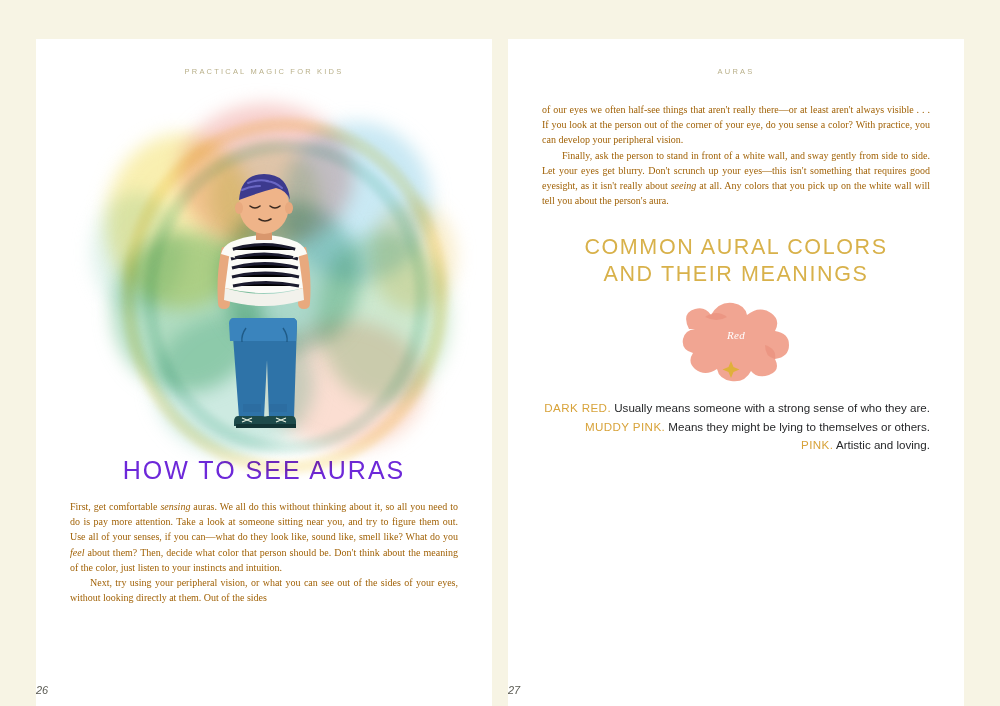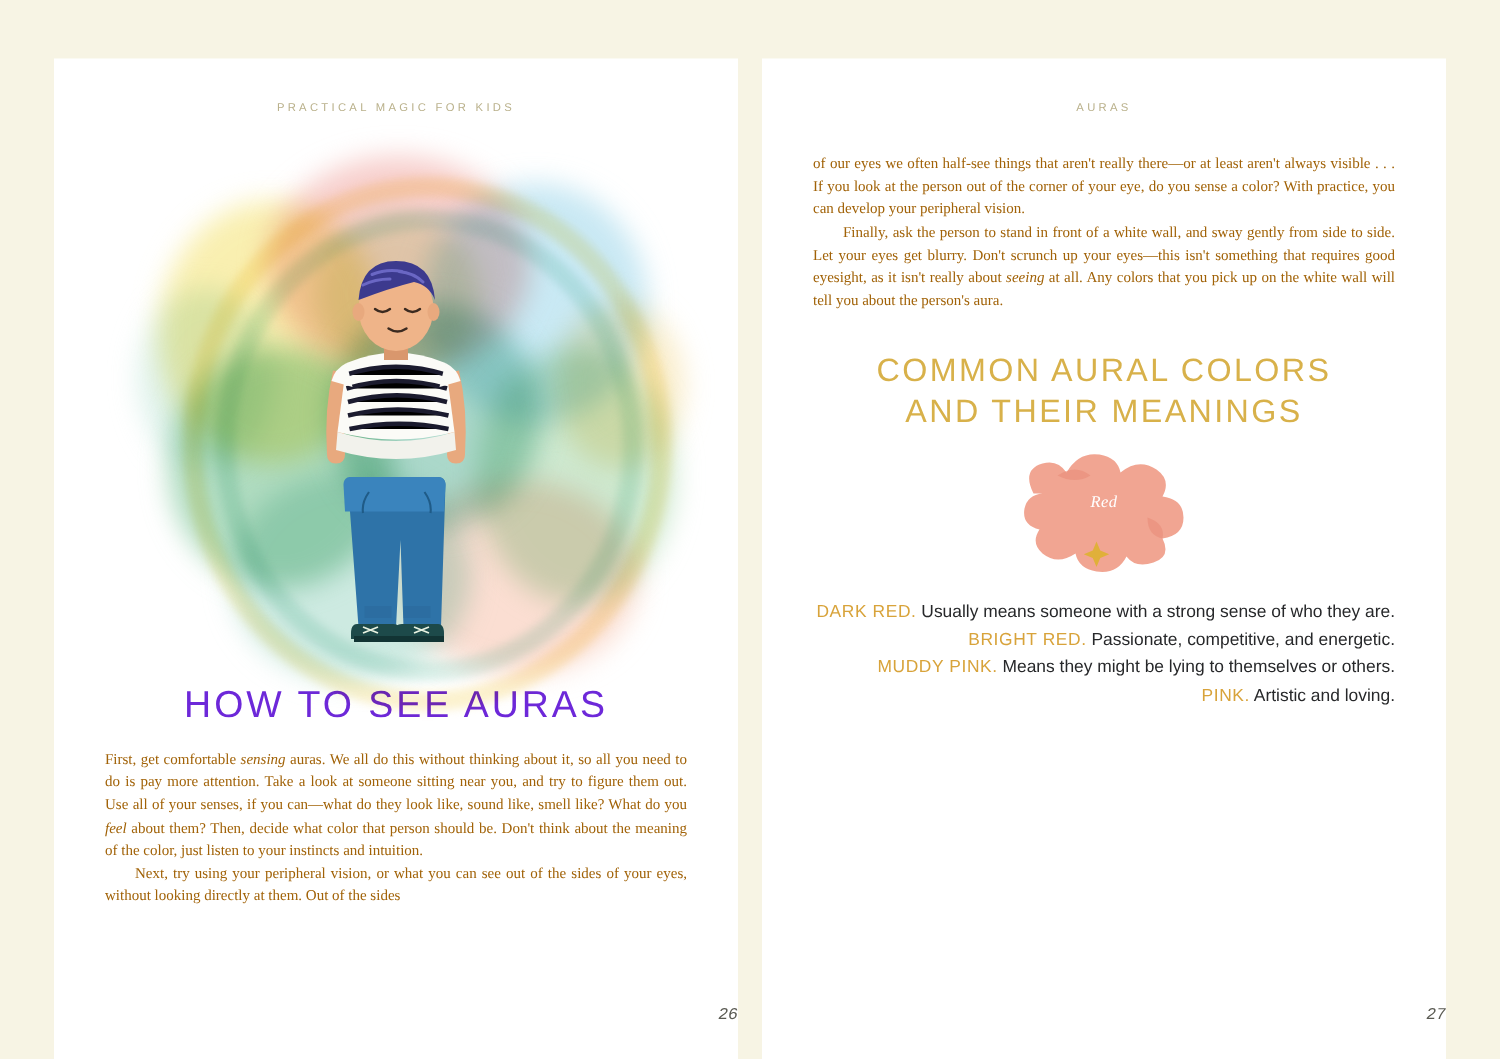--- a/index.html
+++ b/index.html
@@ -36,25 +36,25 @@
     text-align: center;
     font-family: "Liberation Sans", sans-serif;
     font-size: 7.5px;
     letter-spacing: 2.2px;
     color: #b9b08a;
     margin-top: 4px;
     margin-bottom: 6px;
   }
   .folio {
     position: absolute;
-    bottom: 28px;
+    bottom: 15px;
     left: 0;
     width: 100%;
-    text-align: right;
-    font-family: Liberation Mono, monospace;
+    text-align: left;
+    font-family: Liberation Sans, sans-serif;
     font-size: 11px;
     color: #5a5a52;
     font-style: italic;
   }
 
   
   .illus-wrap {
     position: relative;
     width: 100%;
     height: 372px;
@@ -285,21 +285,20 @@
           <path d="M104 50 q12 4 10 14 q-10-2-10-14z"></path>
         </g>
         <path d="M70 66 l2.5 6 6 2.5 -6 2.5 -2.5 6 -2.5-6 -6-2.5 6-2.5z" fill="#e0b03a"></path>
       </svg>
       <div class="aura-label">Red</div>
     </div>
 
 
     <div class="meanings">
       <p class="meaning-row"><span class="term">DARK RED.</span><span> Usually means someone with a strong sense of who they are.</span></p>
-      <p class="meaning-row"><span class="term">BRIGHT RED.</span><span> Passionate, competitive, and energetic.</span></p>
       <p class="meaning-row"><span class="term">MUDDY PINK.</span><span> Means they might be lying to themselves or others.</span></p>
       <p class="meaning-row"><span class="term">PINK.</span><span> Artistic and loving.</span></p>
     </div>
 
     <div class="folio">27</div>
   </div>
 
 </div>
 
 </body></html>

